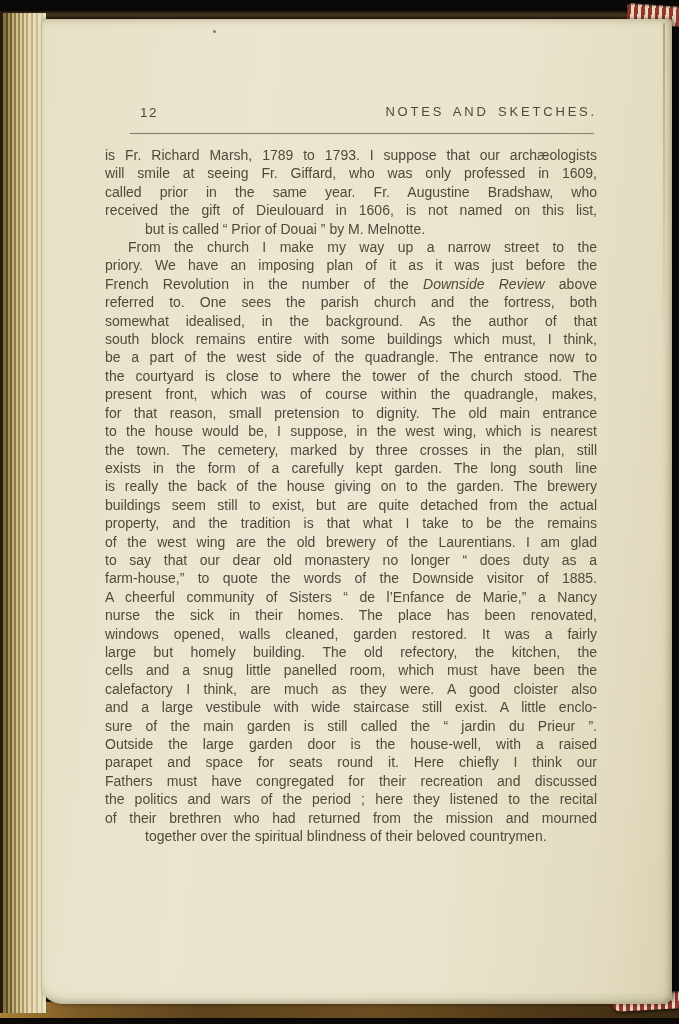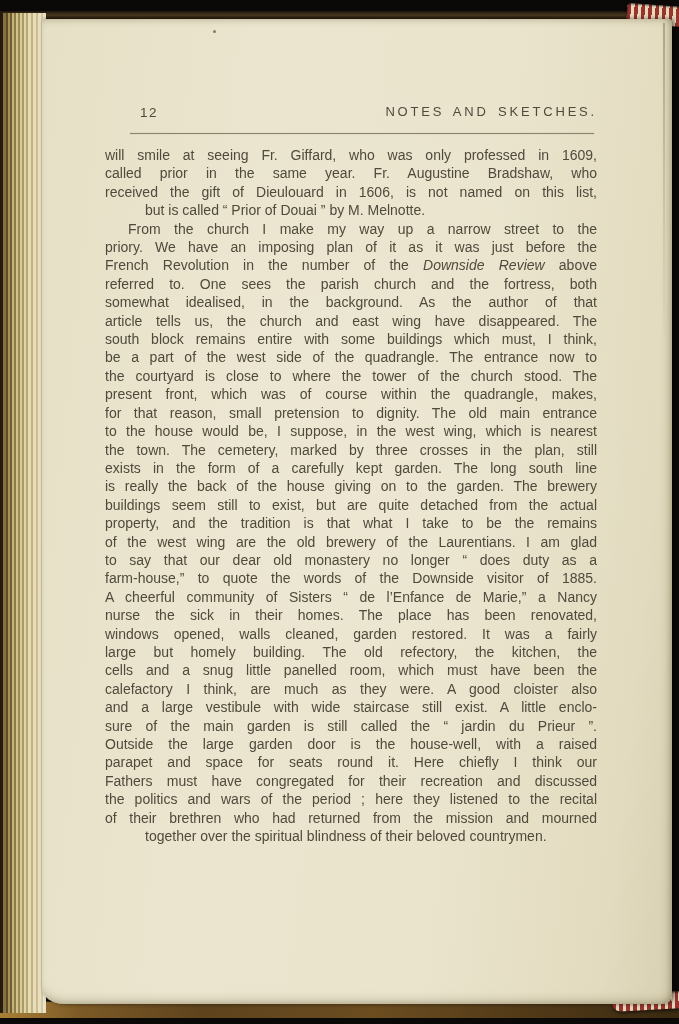--- a/index.html
+++ b/index.html
@@ -70,30 +70,30 @@
     <div class="speck2"></div>
     <div class="page-crease"></div>
 
     <div class="page-header">
       <span class="pagenum">12</span>
       <span class="running-title">NOTES AND SKETCHES.</span>
     </div>
     <div class="rule"></div>
 
     <div class="text-block">
+        <div class="tline">is Fr. Richard Marsh, 1789 to 1793.  I suppose that our archæologists</div>
         <div class="tline">will smile at seeing Fr. Giffard, who was only professed in 1609,</div>
         <div class="tline">called prior in the same year.  Fr. Augustine Bradshaw, who</div>
         <div class="tline">received the gift of Dieulouard in 1606, is not named on this list,</div>
         <div class="tline last">but is called “ Prior of Douai ” by M. Melnotte.</div>
         <div class="tline indent">From the church I make my way up a narrow street to the</div>
         <div class="tline">priory.  We have an imposing plan of it as it was just before the</div>
         <div class="tline"><span>French Revolution in the number of the </span><span class="ital">Downside Review</span><span> above</span></div>
         <div class="tline">referred to.  One sees the parish church and the fortress, both</div>
         <div class="tline">somewhat idealised, in the background.  As the author of that</div>
-        <div class="tline">article tells us, the church and east wing have disappeared.  The</div>
         <div class="tline">south block remains entire with some buildings which must, I think,</div>
         <div class="tline">be a part of the west side of the quadrangle.  The entrance now to</div>
         <div class="tline">the courtyard is close to where the tower of the church stood.  The</div>
         <div class="tline">present front, which was of course within the quadrangle, makes,</div>
         <div class="tline">for that reason, small pretension to dignity.  The old main entrance</div>
         <div class="tline">to the house would be, I suppose, in the west wing, which is nearest</div>
         <div class="tline">the town.  The cemetery, marked by three crosses in the plan, still</div>
         <div class="tline">exists in the form of a carefully kept garden.  The long south line</div>
         <div class="tline">is really the back of the house giving on to the garden.  The brewery</div>
         <div class="tline">buildings seem still to exist, but are quite detached from the actual</div>

